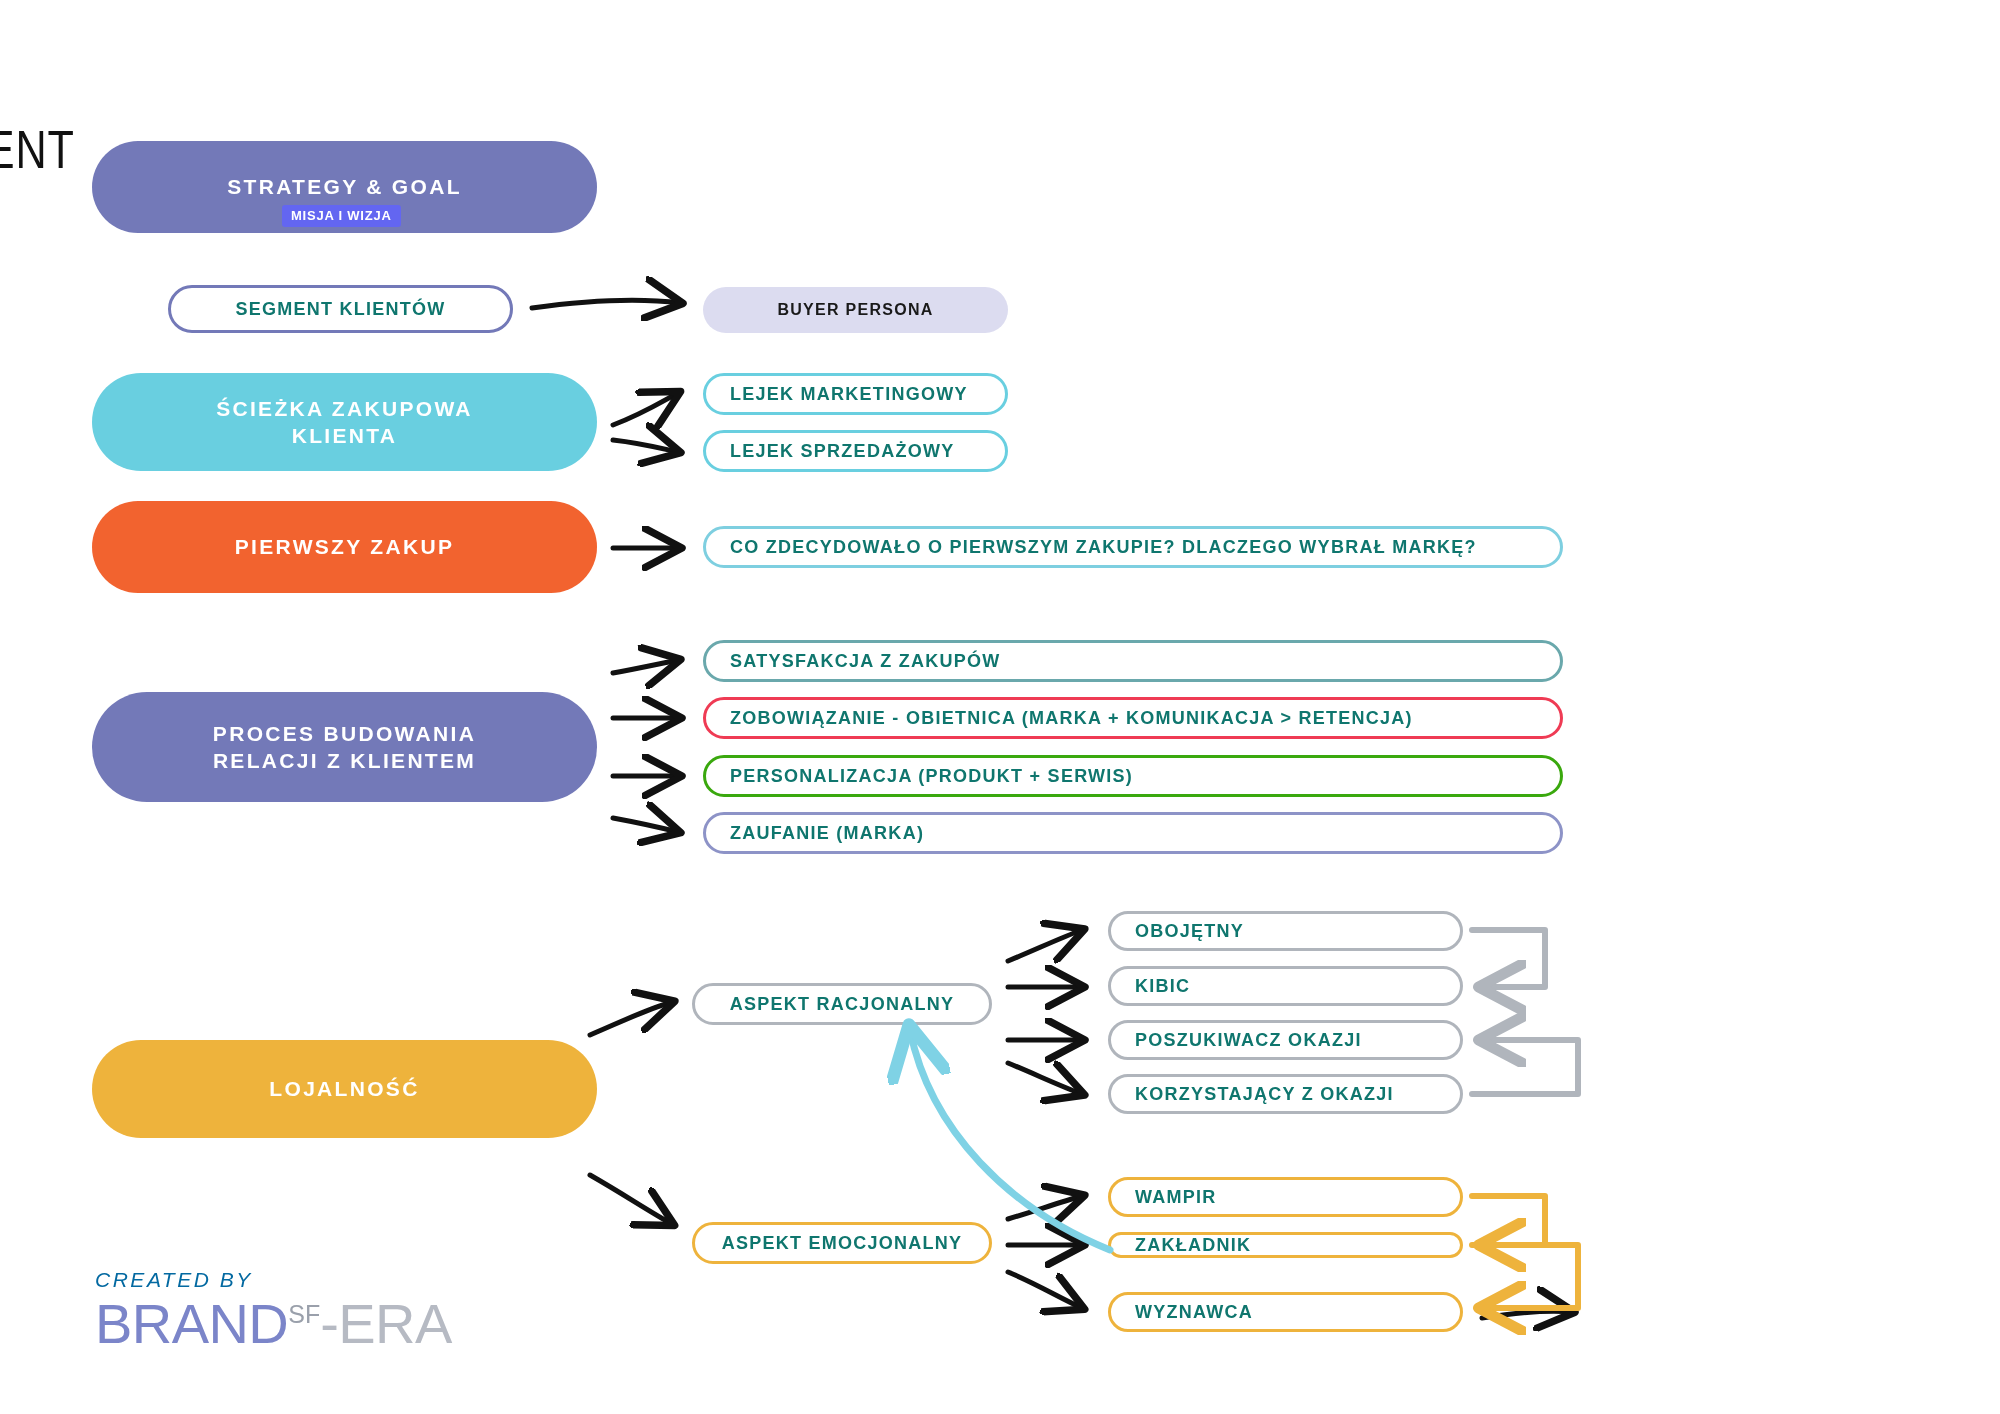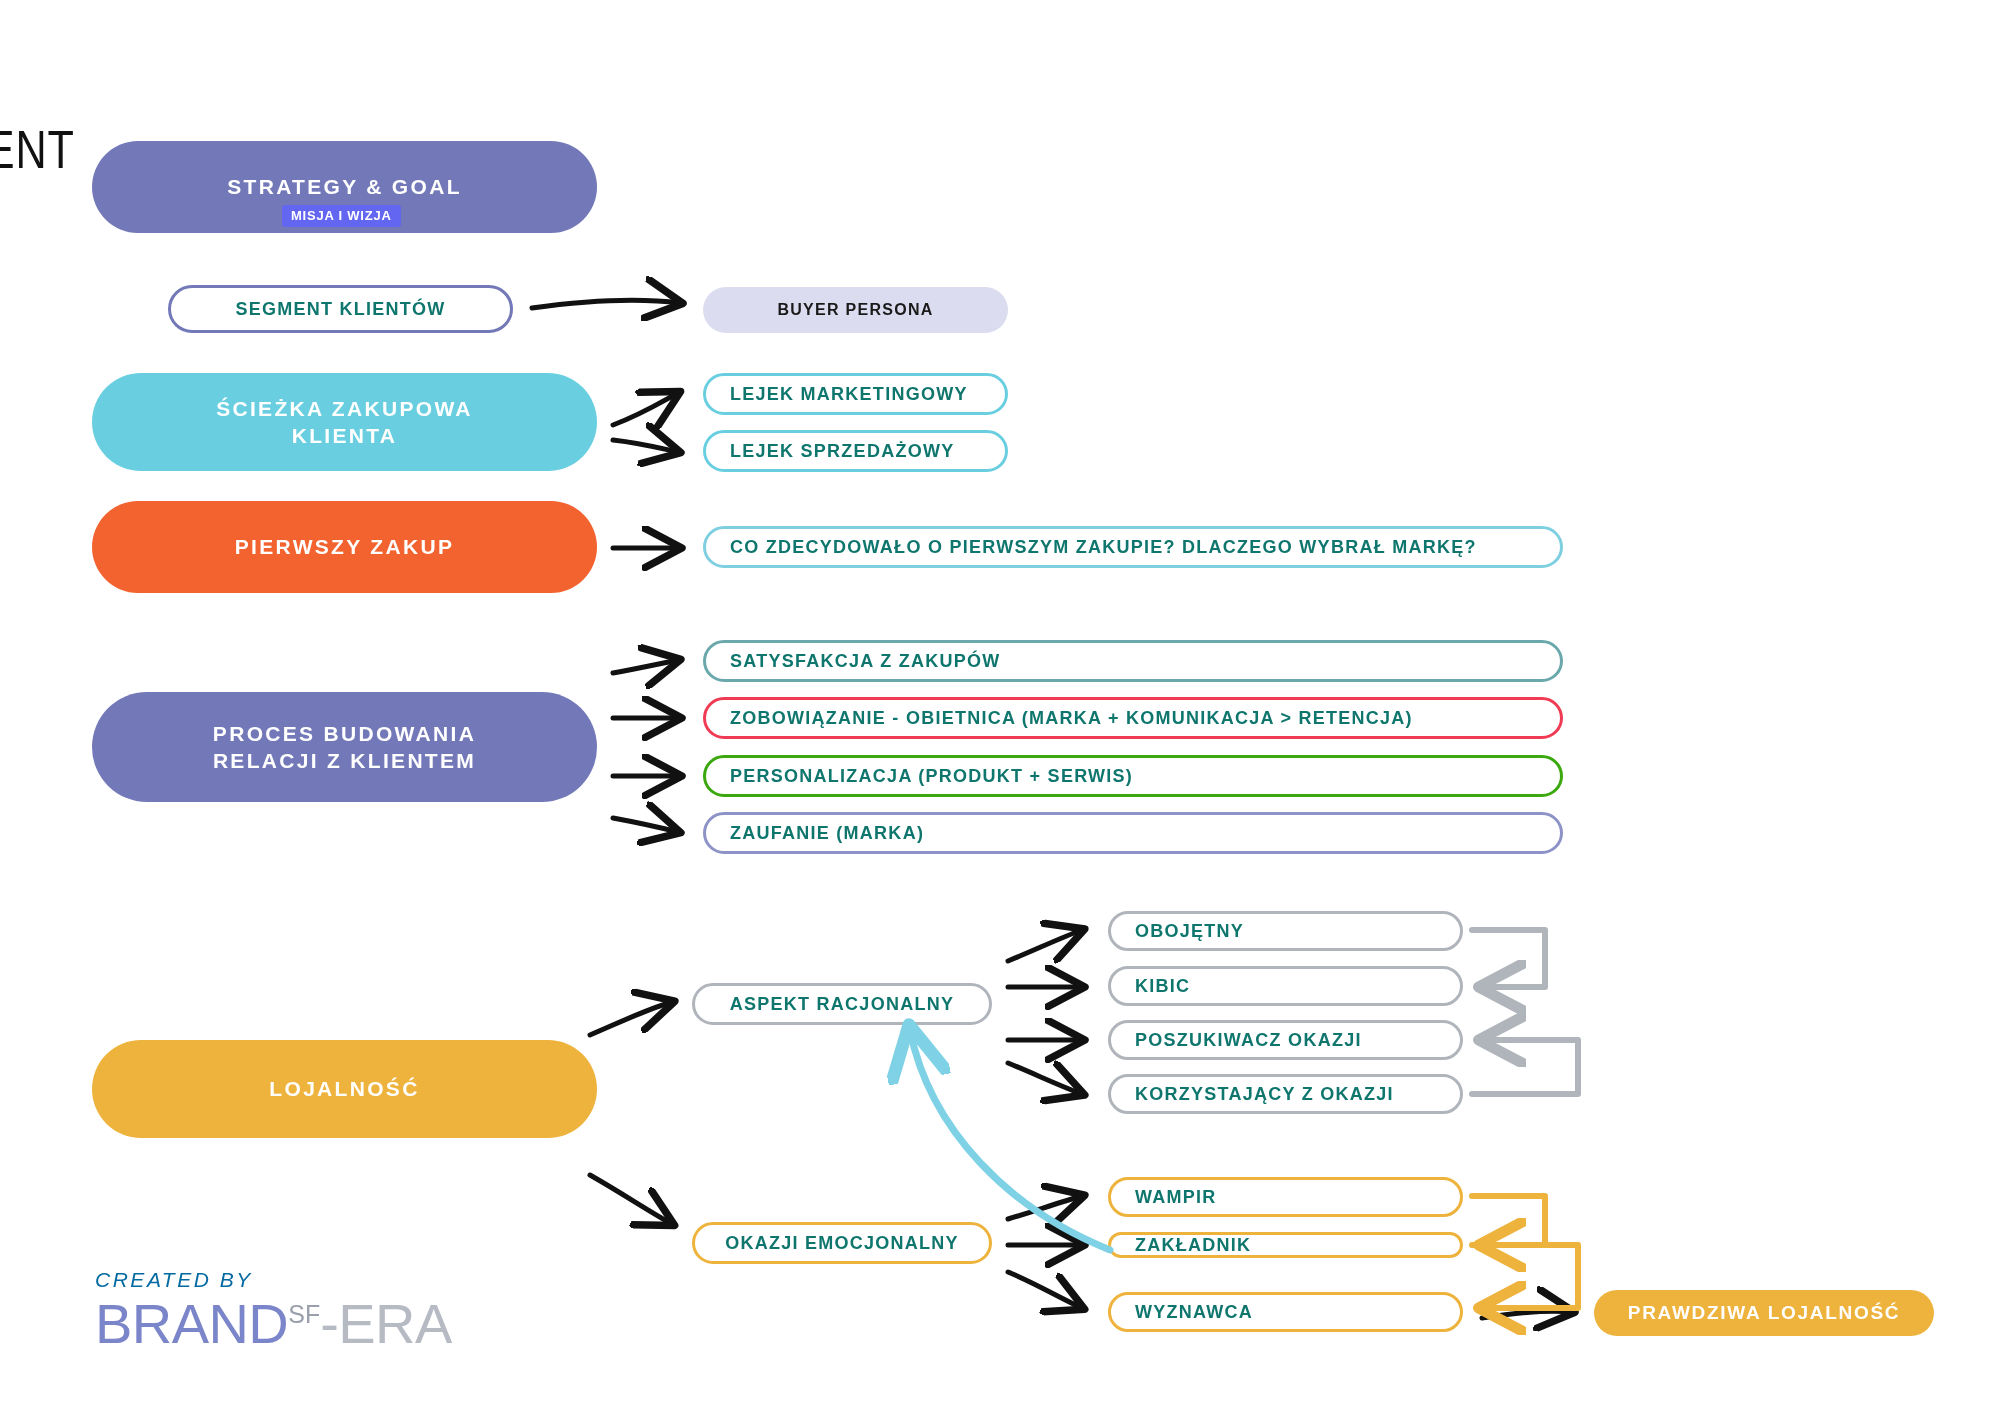--- a/index.html
+++ b/index.html
@@ -158,36 +158,33 @@
     <span>KIBIC</span>
   </div>
   <div class="pill out left" style="left:1108px;top:1020px;width:355px;height:40px;border-width:3px;border-color:#b0b5bc;padding-left:24px;align-items:center;">
     <span>POSZUKIWACZ OKAZJI</span>
   </div>
   <div class="pill out left" style="left:1108px;top:1074px;width:355px;height:40px;border-width:3px;border-color:#b0b5bc;padding-left:24px;">
     <span>KORZYSTAJĄCY Z OKAZJI</span>
   </div>
 
   <div class="pill out" style="left:692px;top:1222px;width:300px;height:42px;border-width:3px;border-color:#eeb33c;font-size:18px;">
-    <span>OKAZJI EMOCJONALNY</span>
+    <span>ASPEKT EMOCJONALNY</span>
   </div>
 
   <div class="pill out left" style="left:1108px;top:1177px;width:355px;height:40px;border-width:3px;border-color:#eeb33c;padding-left:24px;">
     <span>WAMPIR</span>
   </div>
   <div class="pill out left" style="left:1108px;top:1232px;width:355px;height:26px;border-width:3px;border-color:#eeb33c;padding-left:24px;">
     <span>ZAKŁADNIK</span>
   </div>
   <div class="pill out left" style="left:1108px;top:1292px;width:355px;height:40px;border-width:3px;border-color:#eeb33c;padding-left:24px;">
     <span>WYZNAWCA</span>
   </div>
 
-  <div class="pill" style="left:1594px;top:1290px;width:340px;height:46px;background:#eeb33c;color:#ffffff;font-size:19px;letter-spacing:.09em;">
-    <span>PRAWDZIWA LOJALNOŚĆ</span>
-  </div>
 
   <svg class="overlay" viewBox="0 0 2000 1414">
     <defs>
       <marker id="ah" markerWidth="9" markerHeight="9" refX="7.4" refY="4.5" orient="auto">
         <path d="M0.6,0.6 L8,4.5 L0.6,8.4" fill="none" stroke="#111111" stroke-width="1.5" stroke-linecap="round" stroke-linejoin="round"></path>
       </marker>
       <marker id="ah-gray" markerWidth="9" markerHeight="9" refX="7.4" refY="4.5" orient="auto">
         <path d="M0.6,0.6 L8,4.5 L0.6,8.4" fill="none" stroke="#b0b5bc" stroke-width="1.8" stroke-linecap="round" stroke-linejoin="round"></path>
       </marker>
       <marker id="ah-yellow" markerWidth="9" markerHeight="9" refX="7.4" refY="4.5" orient="auto">

